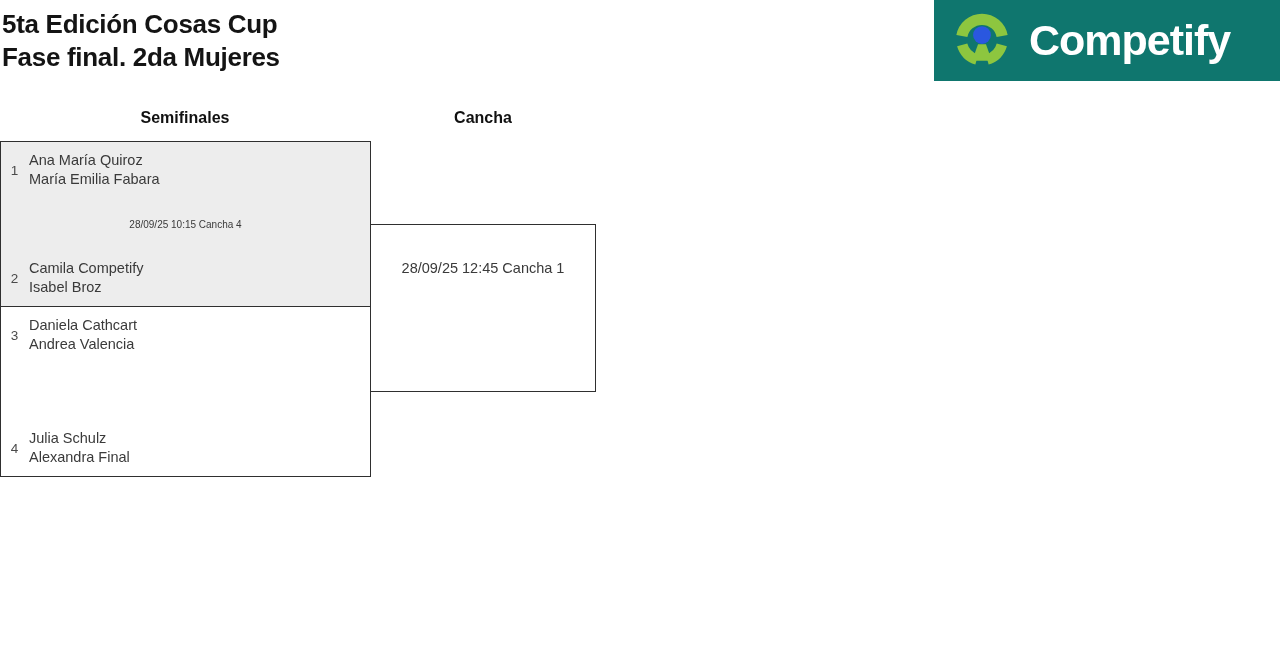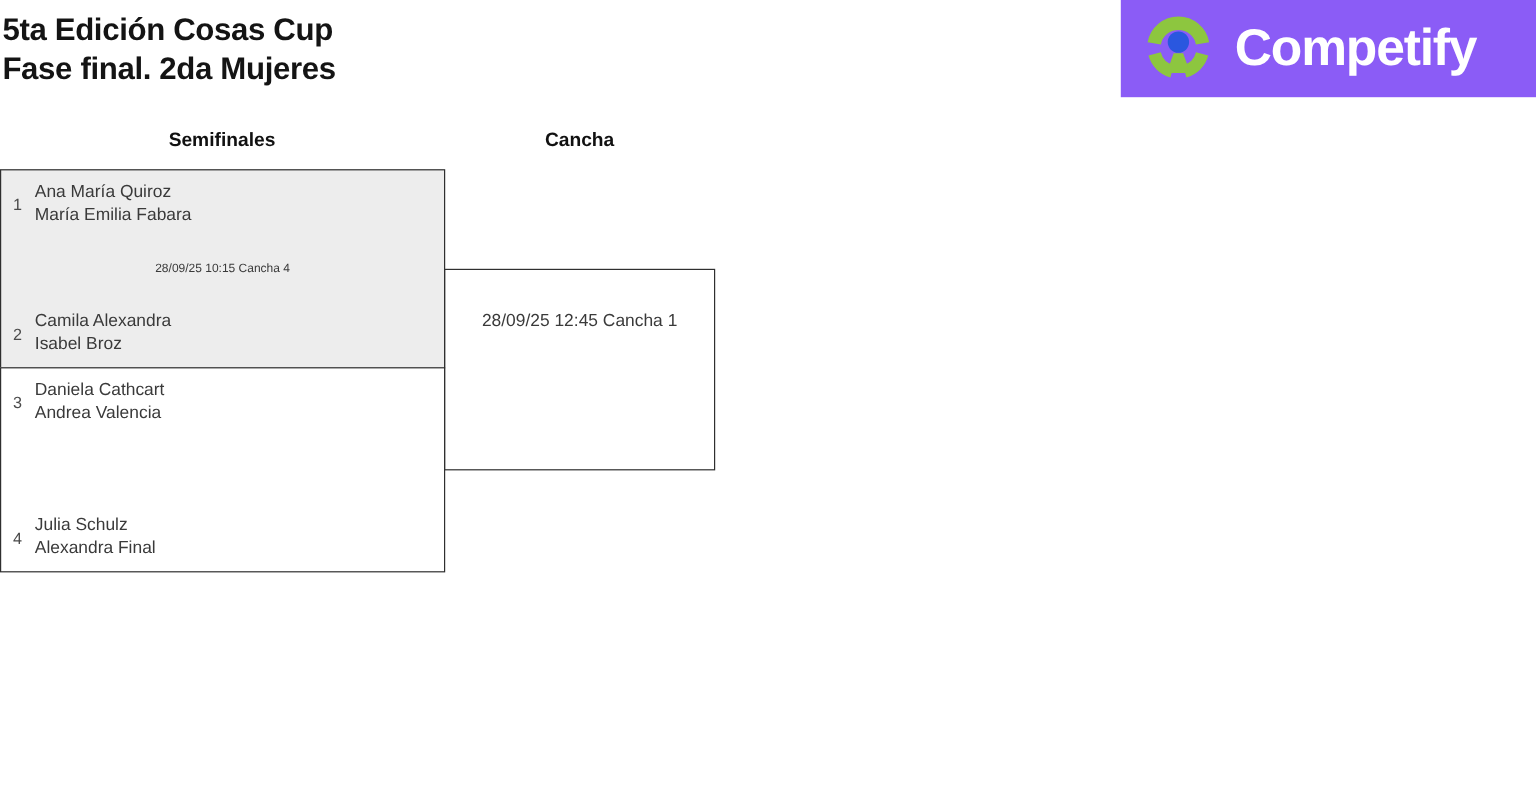--- a/index.html
+++ b/index.html
@@ -9,21 +9,21 @@
     font-family:"Liberation Sans",sans-serif;
     position:relative;overflow:hidden;color:#1c1c1c;
   }
   .titles{
     position:absolute;left:2px;top:8px;
     font-size:26px;font-weight:700;line-height:33px;
     color:#141414;letter-spacing:-0.3px;
   }
   .logo{
     position:absolute;left:934px;top:0;width:346px;height:81px;
-    background:#8b5cf6;display:flex;align-items:center;
+    background:#0f766e;display:flex;align-items:center;
   }
   .logo svg{margin-left:15px;width:66px;height:66px;flex:none;}
   .logo-text{
     color:#ffffff;font-size:43px;font-weight:800;
     margin-left:14px;letter-spacing:-1px;white-space:nowrap;
   }
   .round-header{
     position:absolute;top:109px;text-align:center;
     font-size:16px;font-weight:600;color:#111111;
   }
@@ -85,21 +85,21 @@
     <span class="seed">1</span>
     <span class="names">
       <span>Ana María Quiroz</span>
       <span>María Emilia Fabara</span>
     </span>
   </div>
   <div class="match-date">28/09/25 10:15 Cancha 4</div>
   <div class="team bottom">
     <span class="seed">2</span>
     <span class="names">
-      <span>Camila Alexandra</span>
+      <span>Camila Competify</span>
       <span>Isabel Broz</span>
     </span>
   </div>
 </div>
 
 <div class="match m2">
   <div class="team top">
     <span class="seed">3</span>
     <span class="names">
       <span>Daniela Cathcart</span>

